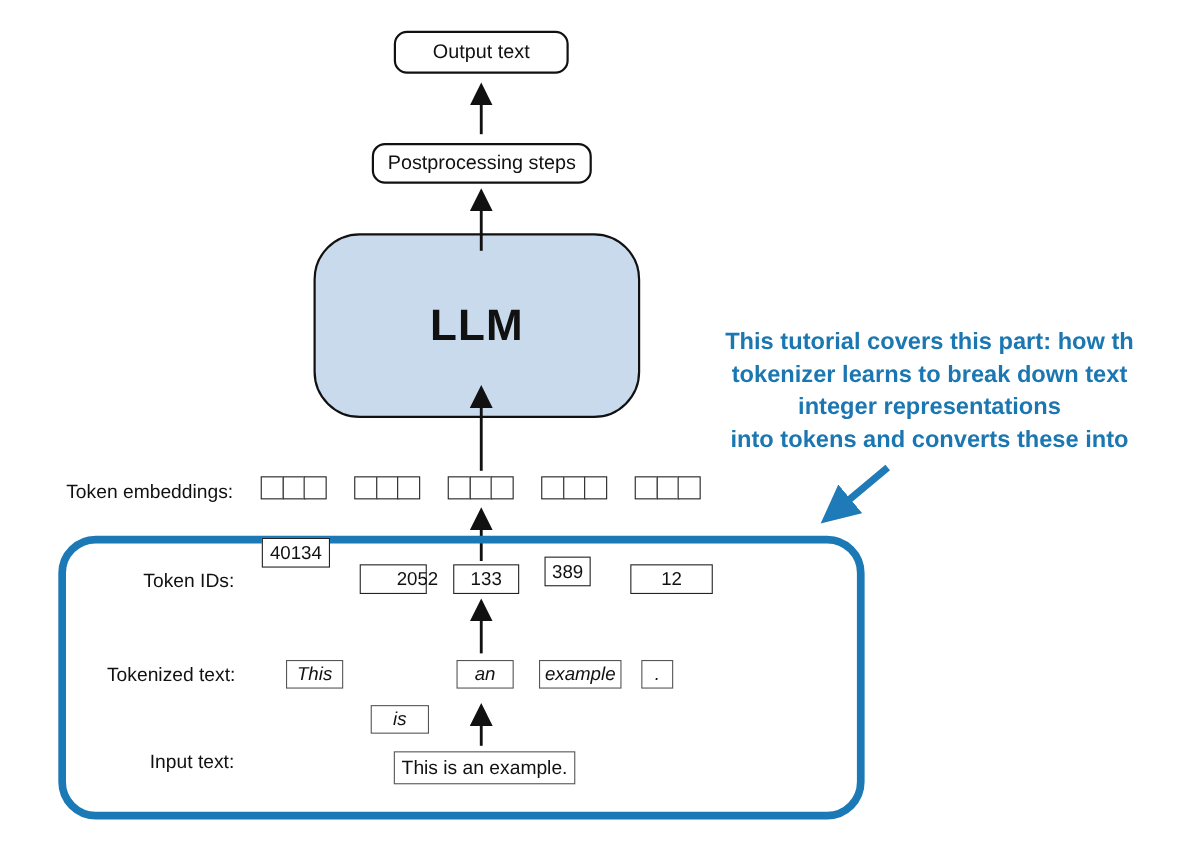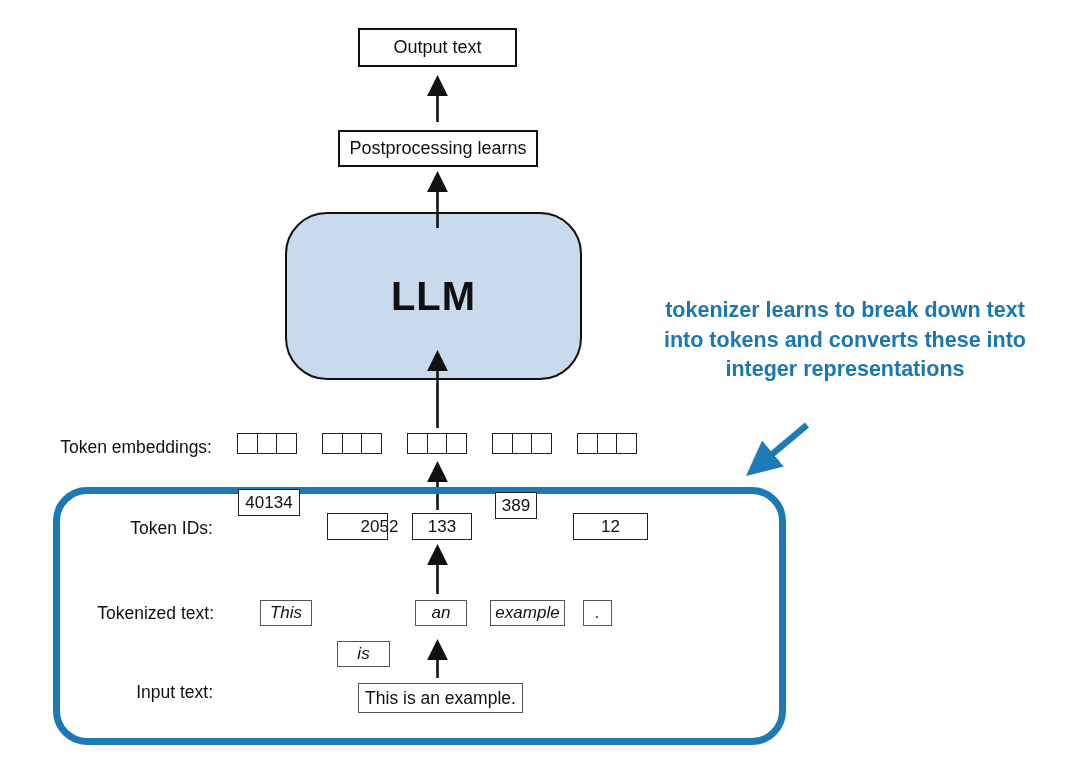--- a/index.html
+++ b/index.html
@@ -5,21 +5,21 @@
   html,body{margin:0;padding:0;}
   body{
     width:1080px;height:777px;position:relative;background:#ffffff;
     font-family:"Liberation Sans","DejaVu Sans",sans-serif;color:#111;
     overflow:hidden;
   }
   .abs{position:absolute;box-sizing:border-box;}
 
   
   .flow-box{
-    background:#fff;border:2.5px solid #111;border-radius:0;
+    background:#fff;border:2.5px solid #111;border-radius:12px;
     display:flex;align-items:center;justify-content:center;
     font-size:18px;z-index:3;
   }
   .llm-box{
     background:var(--llm-fill,#c8daeb);border:2.5px solid #111;border-radius:42px;
     display:flex;align-items:center;justify-content:center;
     font-size:40px;font-weight:bold;letter-spacing:1px;z-index:0;
   }
 
   svg.arrows{position:absolute;left:0;top:0;z-index:1;pointer-events:none;}
@@ -83,21 +83,21 @@
   <line x1="807" y1="425" x2="752" y2="471" stroke="#1f7ab8" stroke-width="6.5" marker-end="url(#headBlue)"></line>
 </svg>
 
 <div class="abs container-border" style="left:53px;top:487px;width:733px;height:258px;"></div>
 
 <div class="abs flow-box" style="left:358px;top:28px;width:159px;height:39px;">
   <span>Output text</span>
 </div>
 
 <div class="abs flow-box" style="left:338px;top:130px;width:200px;height:37px;">
-  <span>Postprocessing learns</span>
+  <span>Postprocessing steps</span>
 </div>
 
 <div class="abs row-label" style="left:0px;top:437px;width:212px;">Token embeddings:</div>
 <div class="abs emb-group" style="left:237px;top:433px;">
   <div class="emb-cell"></div>
     <div class="emb-cell"></div>
     <div class="emb-cell"></div>
 </div>
 <div class="abs emb-group" style="left:322px;top:433px;">
   <div class="emb-cell"></div>
@@ -117,30 +117,31 @@
 <div class="abs emb-group" style="left:577px;top:433px;">
   <div class="emb-cell"></div>
     <div class="emb-cell"></div>
     <div class="emb-cell"></div>
 </div>
 
 <div class="abs row-label" style="left:0px;top:518px;width:213px;">Token IDs:</div>
 <div class="abs id-box" style="left:238px;top:489px;width:62px;height:27px;">40134</div>
 <div class="abs id-box" style="left:327px;top:513px;width:61px;height:27px;padding-left:44px;">2052</div>
 <div class="abs id-box" style="left:412px;top:513px;width:60px;height:27px;">133</div>
-<div class="abs id-box" style="left:495px;top:492px;width:42px;height:27px;">389</div>
+<div class="abs id-box" style="left:495px;top:506px;width:42px;height:27px;">389</div>
 <div class="abs id-box" style="left:573px;top:513px;width:75px;height:27px;">12</div>
 
 <div class="abs row-label" style="left:0px;top:603px;width:214px;">Tokenized text:</div>
 <div class="abs tok-box" style="left:260px;top:600px;width:52px;height:26px;">This</div>
 <div class="abs tok-box" style="left:337px;top:600px;width:53px;height:26px;margin-top:41px;">is</div>
 <div class="abs tok-box" style="left:415px;top:600px;width:52px;height:26px;">an</div>
 <div class="abs tok-box" style="left:490px;top:600px;width:75px;height:26px;">example</div>
 <div class="abs tok-box" style="left:583px;top:600px;width:29px;height:26px;">.</div>
 
 <div class="abs row-label" style="left:0px;top:682px;width:213px;">Input text:</div>
 <div class="abs input-box" style="left:358px;top:683px;width:165px;height:30px;">This is an example.</div>
 
 <div class="abs annotation" style="left:628px;top:296px;width:434px;">
+  <div>This tutorial covers this part: how th</div>
   <div>tokenizer learns to break down text</div>
+  <div>integer representations</div>
   <div>into tokens and converts these into</div>
-  <div>integer representations</div>
 </div>
 
 </body></html>

